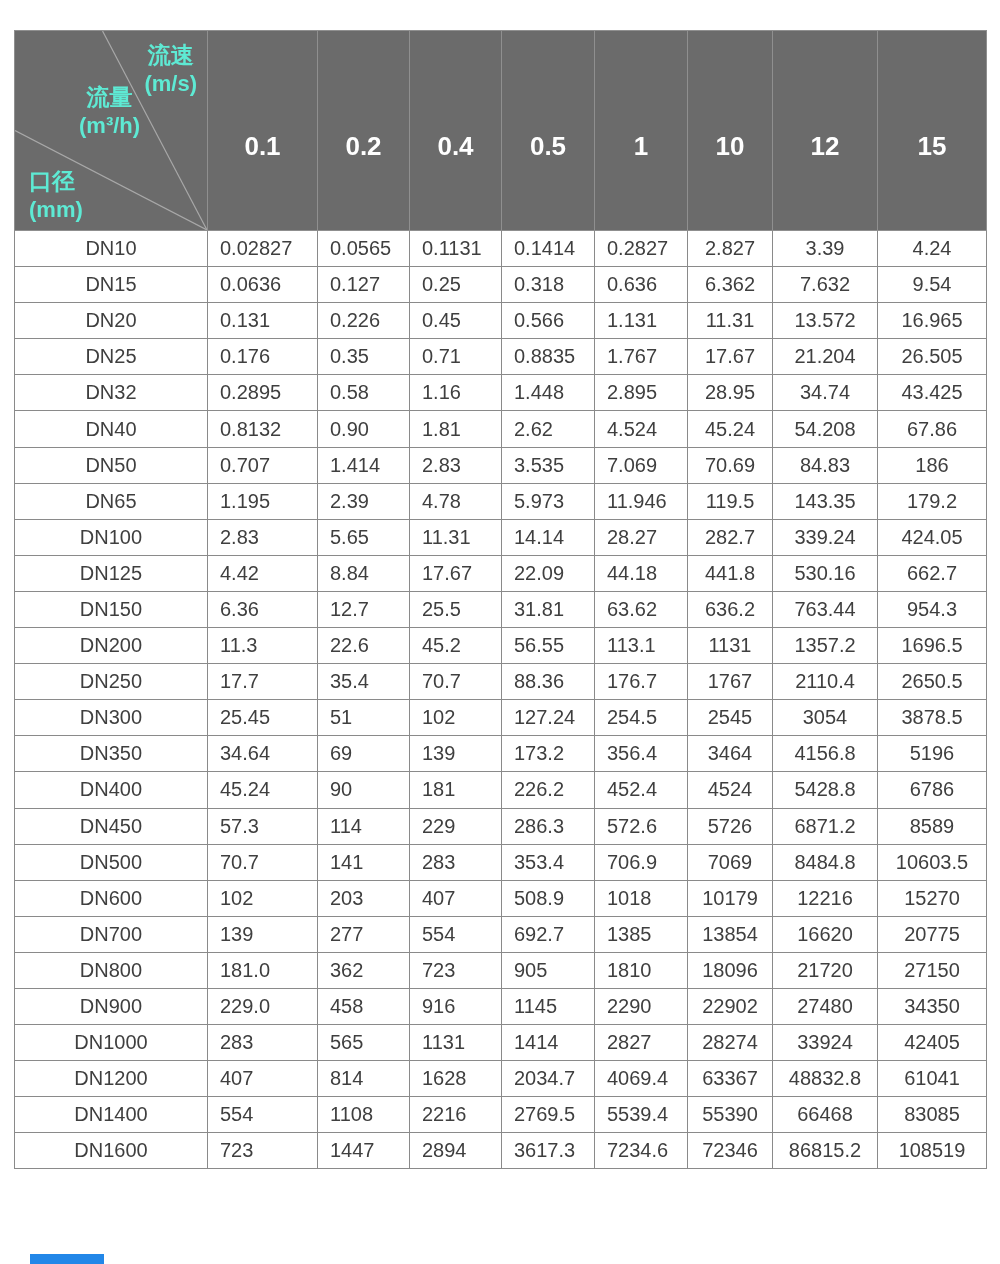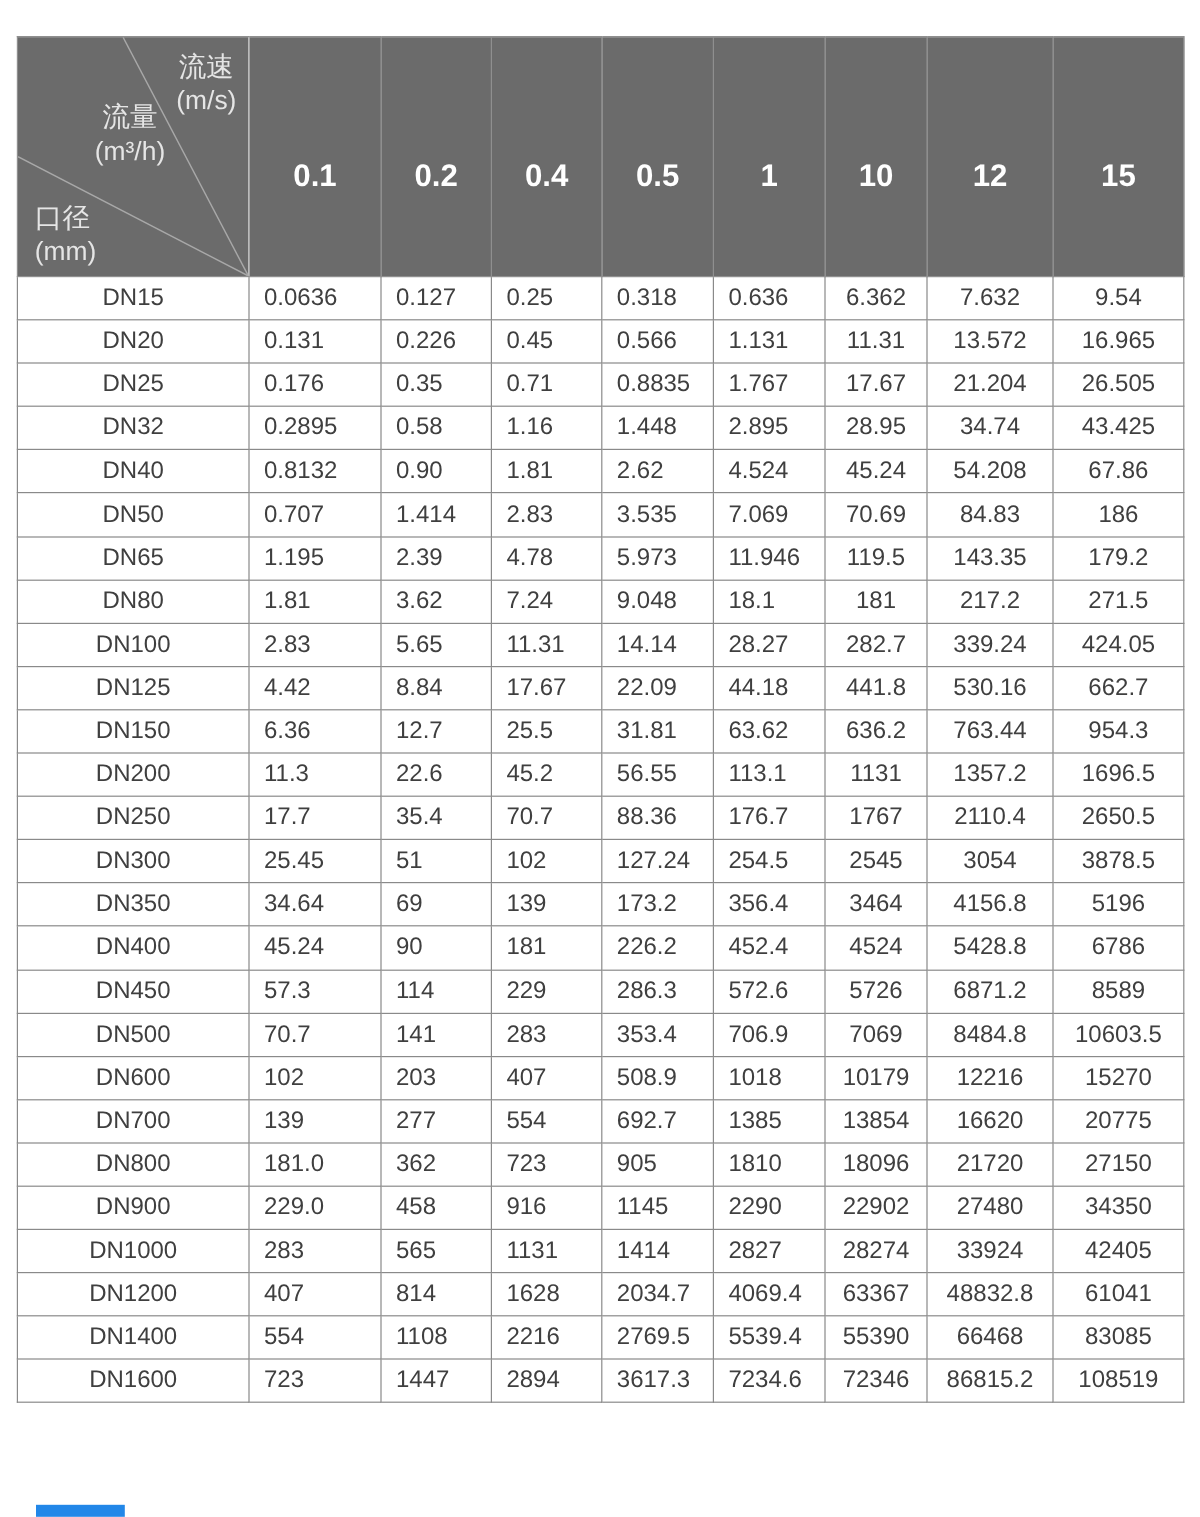--- a/index.html
+++ b/index.html
@@ -19,21 +19,21 @@
     color: var(--header-text, #ffffff);
     border: 1px solid #8f8f8f;
     height: 200px;
     font-weight: bold; font-size: 26px;
     vertical-align: middle; text-align: center;
     padding-top: 32px;
   }
   th.corner { position: relative; padding: 0; font-weight: normal; }
   th.corner svg { position: absolute; left: 0; top: 0; width: 100%; height: 100%; }
   .corner-label {
-    position: absolute; color: #e5e5e5; font-weight: normal;
+    position: absolute; color: #5eead4; font-weight: bold;
     font-size: 23px; line-height: 28px; text-align: center; white-space: nowrap;
   }
   .corner-label .unit { font-size: 22px; text-align: right; }
   .lbl-velocity { top: 10px; right: 10px; }
   .lbl-flow { top: 52px; left: 32px; margin-left: 32px; }
   .lbl-diameter { bottom: 6px; left: 14px; text-align: left; margin-top: 44px; }
   tbody td {
     height: 36.1px;
     border: 1px solid #8a8a8a;
     color: var(--body-text, #3f3f3f);
@@ -90,20 +90,31 @@
         <th>0.4</th>
         <th>0.5</th>
         <th>1</th>
         <th>10</th>
         <th>12</th>
         <th>15</th>
       </tr>
   </thead>
   <tbody id="table-body">
       <tr>
+        <td class="dn">DN10</td>
+        <td class="num">0.02827</td>
+        <td class="num">0.0565</td>
+        <td class="num">0.1131</td>
+        <td class="num">0.1414</td>
+        <td class="num">0.2827</td>
+        <td class="num ctr">2.827</td>
+        <td class="num ctr">3.39</td>
+        <td class="num ctr">4.24</td>
+      </tr>
+      <tr>
         <td class="dn">DN15</td>
         <td class="num">0.0636</td>
         <td class="num">0.127</td>
         <td class="num">0.25</td>
         <td class="num">0.318</td>
         <td class="num">0.636</td>
         <td class="num ctr">6.362</td>
         <td class="num ctr">7.632</td>
         <td class="num ctr">9.54</td>
       </tr>
@@ -167,31 +178,20 @@
         <td class="num">1.195</td>
         <td class="num">2.39</td>
         <td class="num">4.78</td>
         <td class="num">5.973</td>
         <td class="num">11.946</td>
         <td class="num ctr">119.5</td>
         <td class="num ctr">143.35</td>
         <td class="num ctr">179.2</td>
       </tr>
       <tr>
-        <td class="dn">DN80</td>
-        <td class="num">1.81</td>
-        <td class="num">3.62</td>
-        <td class="num">7.24</td>
-        <td class="num">9.048</td>
-        <td class="num">18.1</td>
-        <td class="num ctr">181</td>
-        <td class="num ctr">217.2</td>
-        <td class="num ctr">271.5</td>
-      </tr>
-      <tr>
         <td class="dn">DN100</td>
         <td class="num">2.83</td>
         <td class="num">5.65</td>
         <td class="num">11.31</td>
         <td class="num">14.14</td>
         <td class="num">28.27</td>
         <td class="num ctr">282.7</td>
         <td class="num ctr">339.24</td>
         <td class="num ctr">424.05</td>
       </tr>

